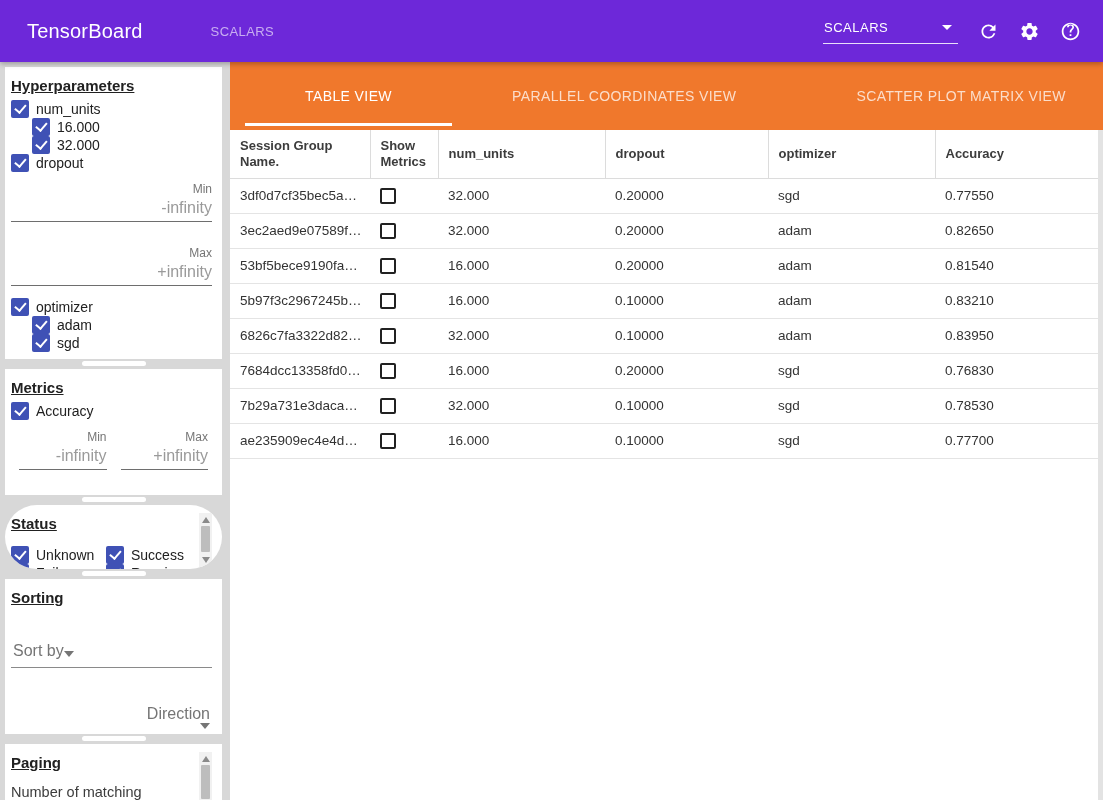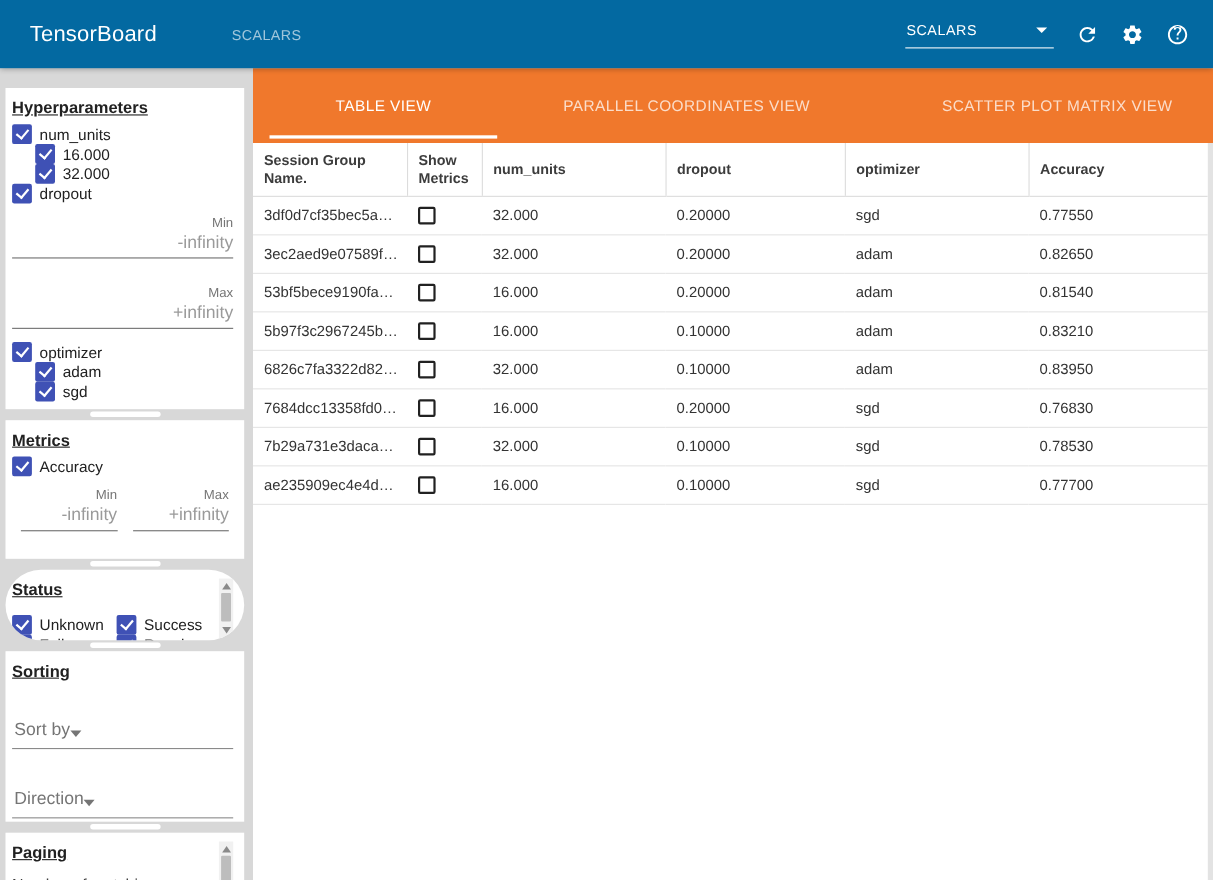--- a/index.html
+++ b/index.html
@@ -1,42 +1,42 @@
 <!DOCTYPE html>
 <html><head>
 <meta charset="utf-8">
 <style>
   * { margin:0; padding:0; box-sizing:border-box; }
   html,body { width:1103px; height:800px; overflow:hidden; background:#fff;
     font-family:"Liberation Sans", sans-serif; }
   .app { width:1103px; height:800px; display:flex; flex-direction:column; position:relative; }
 
   
-  .toolbar { height:62px; background:#0369a1; display:flex; align-items:stretch; color:#fff;
+  .toolbar { height:62px; background:#6d28d9; display:flex; align-items:stretch; color:#fff;
     position:relative; z-index:10; box-shadow:0 2px 5px rgba(0,0,0,.28); flex:none; }
   .logo { align-self:center; margin-left:27px; font-size:20px; letter-spacing:.2px; }
   .tb-tabs { display:flex; margin-left:52px; }
   .tb-tab { position:relative; display:flex; align-items:center; padding:0 16px;
     font-size:13px; letter-spacing:.4px; color:rgba(255,255,255,.62); cursor:pointer; }
   .tb-tab.active { color:#fff; }
   .tb-tab.active::after { content:""; position:absolute; left:0; right:0; bottom:4px; height:3px; background:#fff; }
   .toolbar-right { margin-left:auto; display:flex; align-items:center; gap:19px; padding-right:22px; }
   .reload-select { width:135px; border-bottom:1px solid rgba(255,255,255,.85);
     display:flex; align-items:center; justify-content:space-between; padding:2px 4px 8px 1px; cursor:pointer; }
   .reload-select .val { font-size:13px; letter-spacing:.5px; }
   .caret-w { width:0; height:0; border-left:5px solid transparent; border-right:5px solid transparent;
     border-top:5px solid #fff; margin-right:2px; }
   .icon-btn { width:22px; height:22px; display:flex; align-items:center; justify-content:center; cursor:pointer; }
   .icon-btn svg { width:21px; height:21px; fill:#fff; }
 
   
   .content { flex:1; display:flex; min-height:0; }
 
   
-  .sidebar { width:230px; flex:none; background:#d8d8d8; padding:18px 8px 0 5px;
+  .sidebar { width:230px; flex:none; background:#d8d8d8; padding:5px 8px 0 5px;
     display:flex; flex-direction:column; overflow:hidden; }
   .card { background:#fff; position:relative; overflow:hidden; flex:none; }
   .gap { height:10px; position:relative; flex:none; }
   .gap .handle { position:absolute; left:50%; top:2px; transform:translateX(-50%);
     width:64px; height:5px; background:#fff; border-radius:2.5px; cursor:row-resize; }
   .sec-heading { display:inline-block; margin:10px 0 6px 6px; font-size:15px; font-weight:bold;
     text-decoration:underline; color:#212121; }
   .cbrow { display:flex; align-items:center; height:18px; gap:7px; padding-left:6px; margin-bottom:0; }
   .cbrow.indent { padding-left:27px; }
   .cb { width:18px; height:18px; border-radius:2px; background:#3f51b5; position:relative; flex:none; cursor:pointer; }
@@ -50,21 +50,21 @@
   .fields2 { display:flex; gap:14px; margin:10px 14px 0 14px; }
   .fields2 .field { flex:1; margin:0; }
   .opt-gap { margin-top:12px; }
   .status-grid { display:grid; grid-template-columns:95px 1fr; row-gap:0; margin-top:8px; }
   .select-box { margin:0 10px 0 6px; display:flex; align-items:flex-end; 
     border-bottom:1px solid #8a8a8a; padding:0 2px 7px 2px; cursor:pointer; }
   .select-box .sval { font-size:16px; color:#757575; }
   .caret-g { width:0; height:0; border-left:5px solid transparent; border-right:5px solid transparent;
     border-top:6px solid #757575; margin-bottom:3px; }
   .select-1 { margin-top:30px; }
-  .select-2 { margin-top:37px; }
+  .select-2 { margin-top:37px;flex-direction:column; }
   .paging-text { margin:6px 10px 0 6px; font-size:14.5px; color:#3c3c3c; line-height:18px; }
   .vscroll { position:absolute; right:10px; width:13px; background:#f1f1f1; display:flex;
     flex-direction:column; align-items:center; }
   .vscroll .arr-up { width:0; height:0; border-left:4px solid transparent; border-right:4px solid transparent;
     border-bottom:6px solid #8a8a8a; margin:4px 0 3px; }
   .vscroll .arr-dn { width:0; height:0; border-left:4px solid transparent; border-right:4px solid transparent;
     border-top:6px solid #8a8a8a; margin:3px 0 4px; }
   .vscroll .thumb { width:9px; flex:none; background:#bdbdbd; border-radius:1px; }
   .vscroll .spacer { flex:1; }
 

